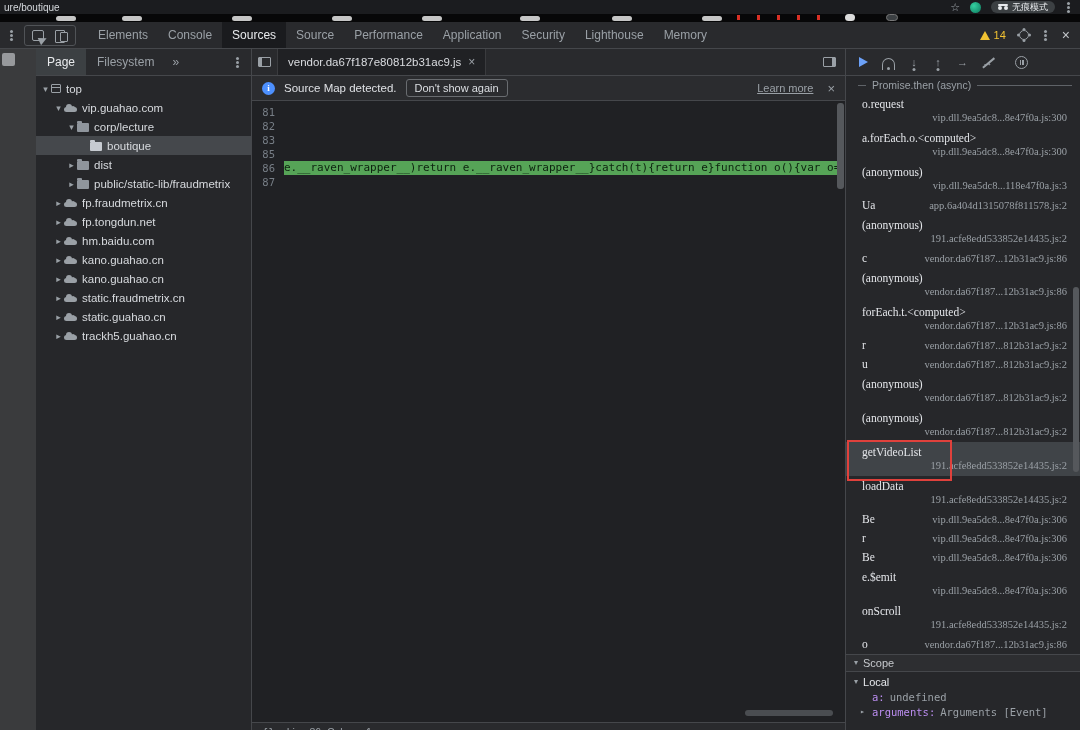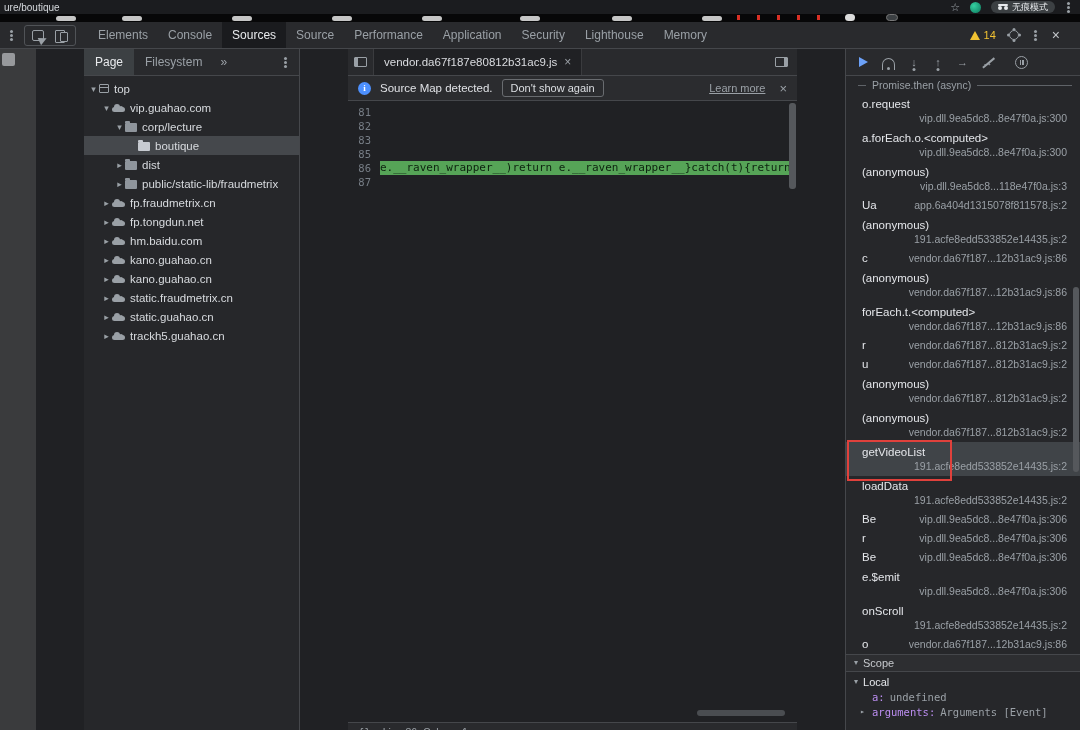--- a/index.html
+++ b/index.html
@@ -32,28 +32,28 @@
   .tool-left{display:flex;align-items:center;gap:9px;padding:0 8px;height:100%;}
   .iconbox{display:flex;align-items:center;gap:11px;border:1px solid #505357;border-radius:3px;padding:3px 7px;}
   .ico-inspect{position:relative;width:12px;height:11px;border:1.5px solid #9aa0a6;border-radius:2px;}
   .ico-inspect::after{content:'';position:absolute;right:-4px;bottom:-4px;width:0;height:0;border-left:8px solid #9aa0a6;border-top:4px solid transparent;border-bottom:4px solid transparent;transform:rotate(-25deg);}
   .ico-device{position:relative;width:13px;height:13px;}
   .ico-device::before{content:'';position:absolute;left:0;top:1px;width:8px;height:11px;border:1.5px solid #9aa0a6;border-radius:1px;}
   .ico-device::after{content:'';position:absolute;right:0;bottom:0;width:6px;height:8px;background:#292a2d;border:1.5px solid #9aa0a6;border-radius:1px;}
   .dt-tabs{display:flex;height:100%;align-items:stretch;margin-left:4px;}
   .dt-tab{display:flex;align-items:center;padding:0 10px;font-size:12px;color:#9aa0a6;white-space:nowrap;}
   .dt-tab.active{background:#1a1b1e;color:#e8eaed;}
-  .tool-right{margin-left:auto;display:flex;align-items:center;gap:13px;padding-right:20px;}
+  .tool-right{margin-left:auto;display:flex;align-items:center;gap:13px;padding-right:10px;}
   .warn{display:flex;align-items:center;gap:4px;font-size:11px;color:#f1c232;}
   .warn-tri{width:0;height:0;border-left:5px solid transparent;border-right:5px solid transparent;border-bottom:9px solid #f1c232;}
   .gear{width:10px;height:10px;border:1.5px solid #9aa0a6;border-radius:50%;box-shadow:0 -5.5px 0 -3.5px #9aa0a6,0 5.5px 0 -3.5px #9aa0a6,-5.5px 0 0 -3.5px #9aa0a6,5.5px 0 0 -3.5px #9aa0a6;}
   .close-x{color:#c4c7cb;font-size:14px;line-height:1;}
 
   
-  .main{flex:1;display:flex;min-height:0;position:relative;gap:48px;}
+  .main{flex:1;display:flex;min-height:0;position:relative;}
   .left-strip{width:36px;background:#3a3b3d;position:relative;flex:0 0 auto;}
   .strip-chip{position:absolute;top:4px;left:2px;width:13px;height:13px;background:#97999c;border-radius:2px;}
 
   
   .sidebar{width:216px;background:#26272a;border-right:1px solid #45474b;display:flex;flex-direction:column;flex:0 0 auto;}
   .side-head{height:27px;background:#292a2d;border-bottom:1px solid #45474b;display:flex;align-items:center;font-size:12px;color:#9aa0a6;flex:0 0 auto;}
   .side-tab{padding:0 11px;height:100%;display:flex;align-items:center;}
   .side-tab.active{background:#3c4043;color:#e8eaed;}
   .side-more{padding:0 7px;font-size:12px;}
   .side-dots{margin-left:auto;margin-right:12px;}
@@ -112,21 +112,21 @@
   .ico-deact::after{content:'';position:absolute;left:-1px;top:5px;width:15px;height:1.5px;background:#9aa0a6;transform:rotate(-40deg);}
   .ico-pauseexc{width:13px;height:13px;border:1.5px solid #9aa0a6;border-radius:50%;position:relative;margin-left:6px;}
   .ico-pauseexc::before,.ico-pauseexc::after{content:'';position:absolute;top:3px;width:1.5px;height:5px;background:#9aa0a6;}
   .ico-pauseexc::before{left:3.5px;}
   .ico-pauseexc::after{right:3.5px;}
 
   .stack{flex:0 0 auto;overflow:hidden;}
   .async-row{display:flex;align-items:center;gap:6px;height:18px;padding:0 8px 0 12px;color:#9aa0a6;font-size:10.5px;white-space:nowrap;}
   .aline{height:1px;background:#5f6368;flex:0 0 8px;}
   .aline.grow{flex:1;}
-  .frame{cursor:default;}
+  .frame{cursor:default;font-family:Liberation Serif, serif;}
   .frame.two{padding:3px 13px 3px 16px;}
   .frame.two .fname{font-size:11.5px;color:#e4e6ea;line-height:14px;white-space:nowrap;overflow:hidden;}
   .frame.two .floc{font-size:10.5px;color:#9aa0a6;line-height:14px;text-align:right;white-space:nowrap;overflow:hidden;}
   .frame.one{display:flex;justify-content:space-between;align-items:center;padding:2px 13px 2px 16px;line-height:15px;}
   .frame.one .fname{font-size:11.5px;color:#e4e6ea;}
   .frame.one .floc{font-size:10.5px;color:#9aa0a6;margin-left:8px;overflow:hidden;white-space:nowrap;}
   .frame.sel{background:#404448;}
   .frame.annotated{position:relative;}
   .frame.annotated::after{content:'';position:absolute;left:1px;top:-2px;width:101px;height:37px;border:2px solid #e0413c;pointer-events:none;z-index:3;}
   .scope-head{height:18px;background:#2d2e31;border-top:1px solid #45474b;border-bottom:1px solid #45474b;display:flex;align-items:center;gap:5px;padding:0 8px;color:#c6c9cd;font-size:11px;flex:0 0 auto;}

